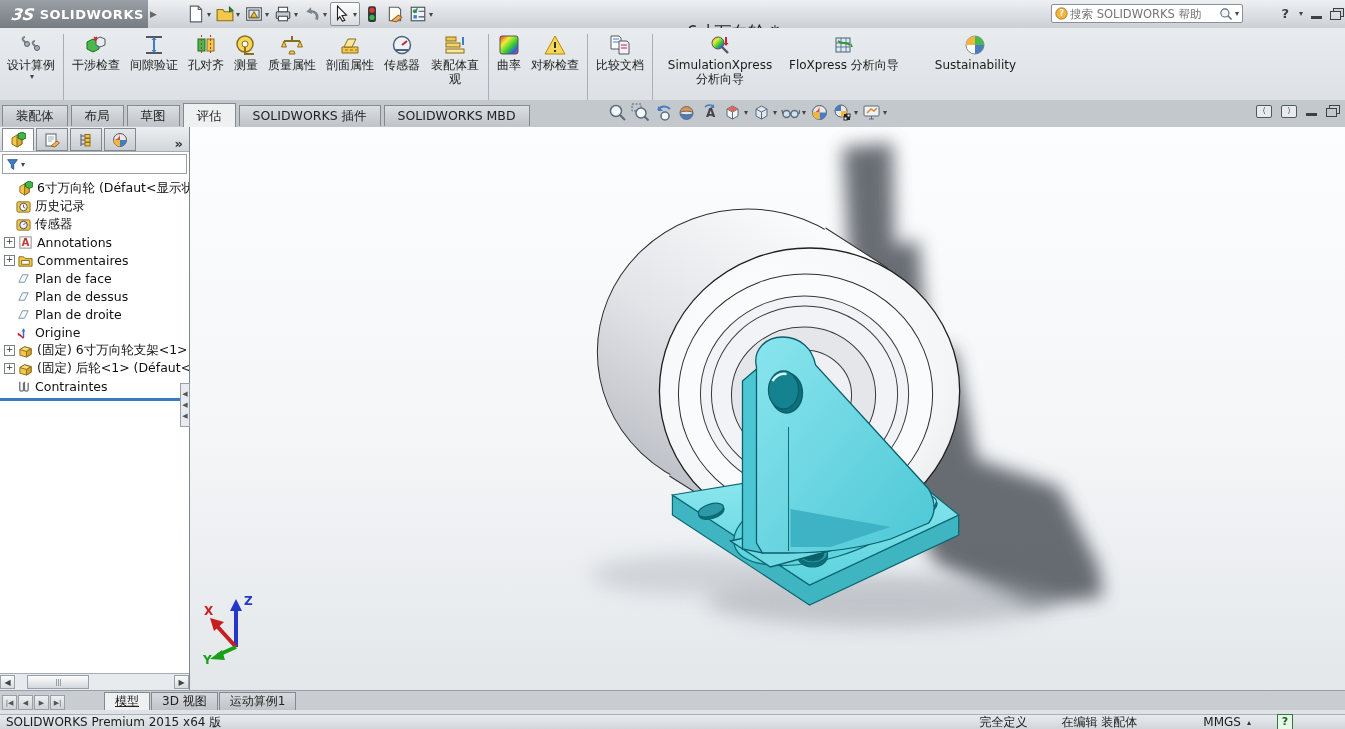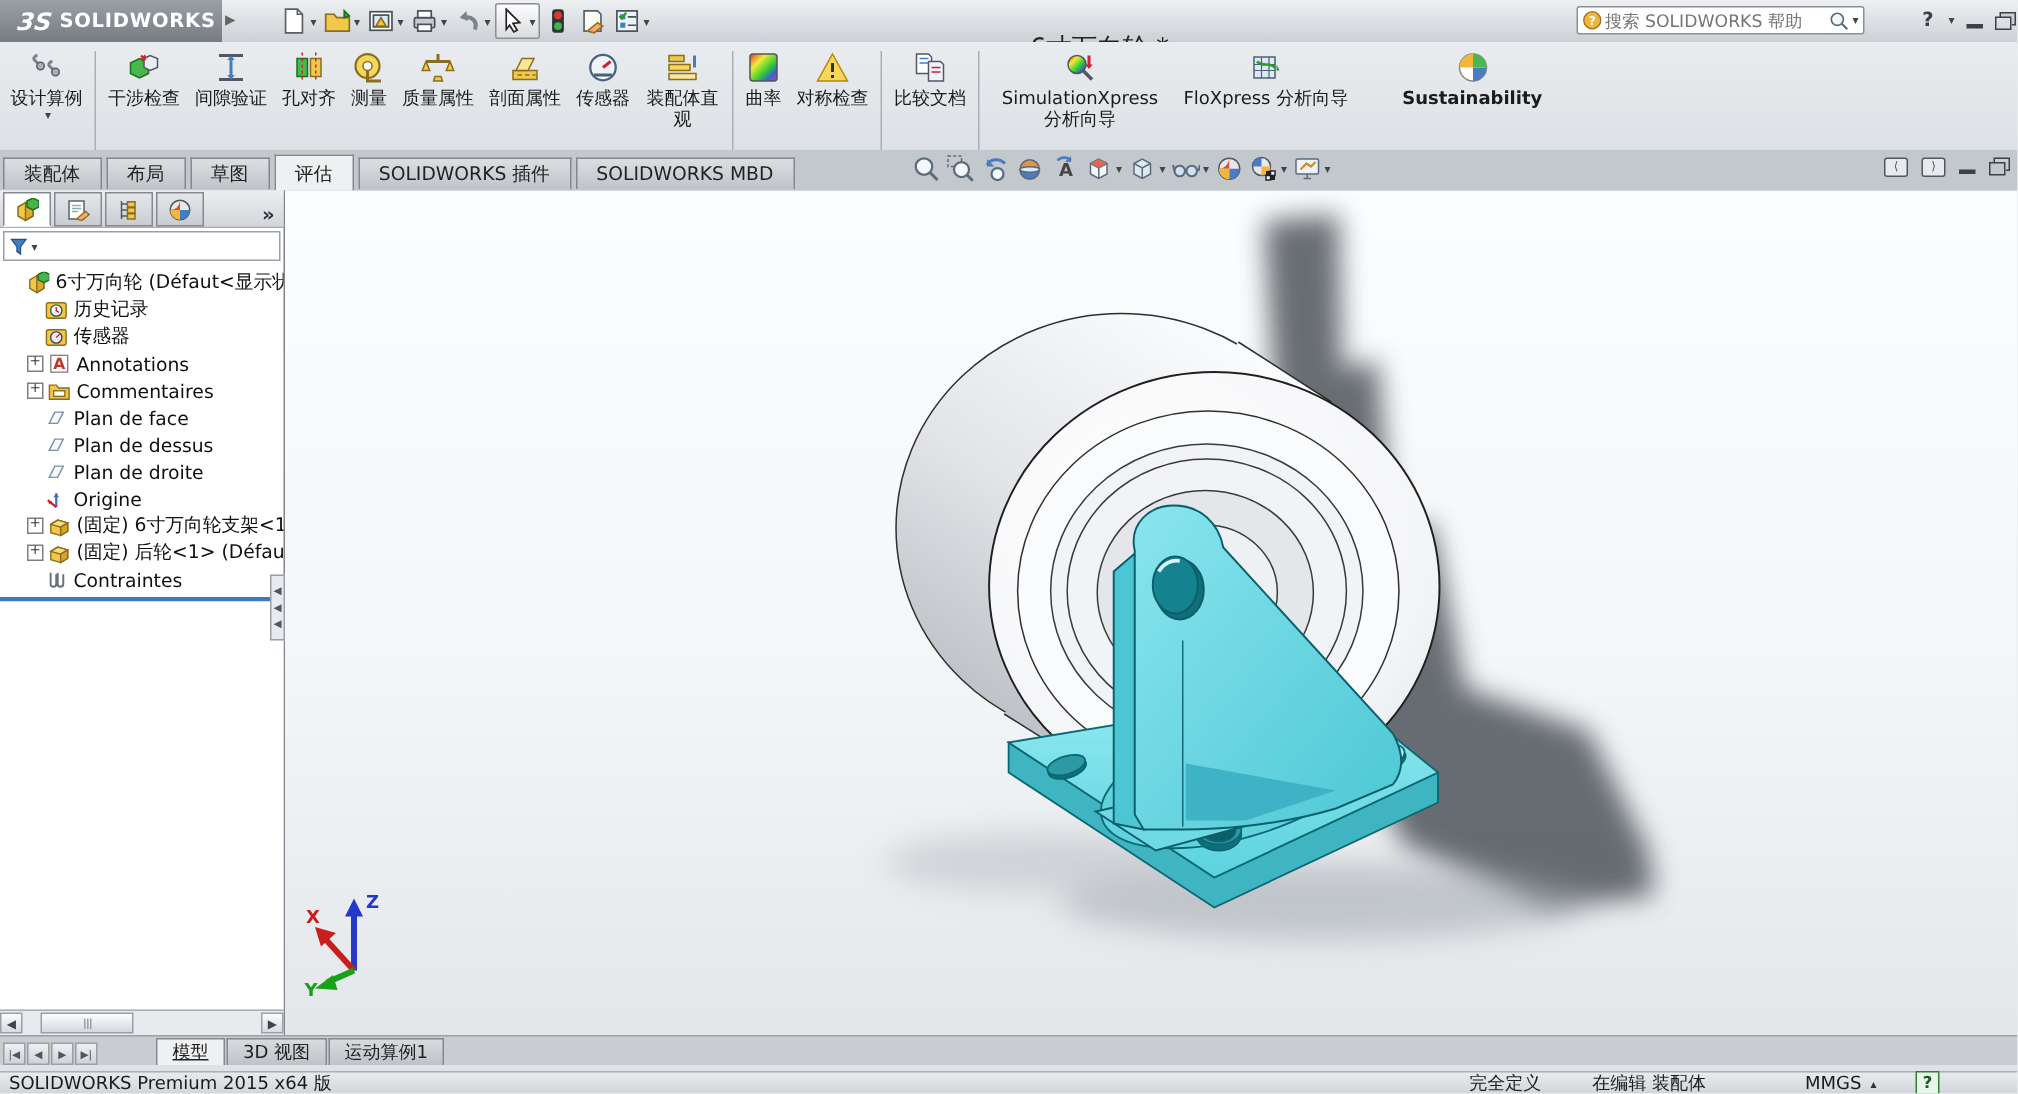--- a/index.html
+++ b/index.html
@@ -57,21 +57,21 @@
   .ptab.active{background:#fff;border-bottom-color:#fff;}
   .ptab svg{width:16px;height:16px;}
   .pexpand{margin-left:auto;color:#2a3036;font-weight:bold;font-size:13px;padding:0 4px;}
   .filterrow{margin:2px;border:1px solid #9aa0a7;height:18px;display:flex;align-items:center;padding:0 3px;background:#fff;}
   .filterrow svg{width:13px;height:13px;}
   .tree{padding-top:3px;font-size:12.5px;color:#101010;}
   .trow{display:flex;align-items:center;height:18px;white-space:nowrap;overflow:hidden;}
   .trow .lbl{margin-left:4px;}
   .expbox{width:9px;height:9px;border:1px solid #7a8086;background:#fff;font-size:9px;line-height:7px;text-align:center;color:#333;margin:0 3px 0 4px;flex:0 0 auto;}
   .noexp{width:9px;margin:0 3px 0 4px;flex:0 0 auto;}
-  .l0{padding-left:2px;} .l1{padding-left:14px;}
+  .l0{padding-left:2px;} .l1{}
   .ticon{width:15px;height:15px;flex:0 0 auto;}
   .splitter{height:3px;background:#3a7bbf;margin-top:3px;}
   .panel-rest{flex:1;background:#fff;}
   .phandle{position:absolute;right:-1px;top:256px;width:8px;height:42px;background:#e7eaee;border:1px solid #9aa0a7;
      display:flex;flex-direction:column;align-items:center;justify-content:center;gap:3px;font-size:7px;color:#555;}
   .hscroll{height:16px;border-top:1px solid #a6acb2;background:#e8ebee;display:flex;align-items:center;}
   .sarrow{width:15px;height:14px;background:linear-gradient(#fbfcfd,#d8dbdf);border:1px solid #9aa0a7;font-size:8px;color:#444;
      display:flex;align-items:center;justify-content:center;box-sizing:border-box;}
   .sthumb{width:62px;height:14px;margin-left:12px;background:linear-gradient(#fdfdfe,#d4d8db);border:1px solid #9aa0a7;box-sizing:border-box;
      display:flex;align-items:center;justify-content:center;gap:1px;}
@@ -538,21 +538,21 @@
             <use href="#s-r-simx"></use>
           </svg></span>
       <span class="rlabel">SimulationXpress 分析向导</span>
     </div>
     <div class="rbtn wide">
       <span class="ricon"><svg width="24" height="24">
             <use href="#s-r-flox"></use>
           </svg></span>
       <span class="rlabel">FloXpress 分析向导</span>
     </div>
-    <div class="rbtn wide" style="margin-left:26px;font-weight:bold;">
+    <div class="rbtn wide" style="margin-left:26px;">
       <span class="ricon"><svg width="24" height="24">
             <use href="#s-r-sust"></use>
           </svg></span>
       <span class="rlabel">Sustainability</span>
     </div>
   </div>
 
   <div class="tabrow">
     <div class="ctabs">
       <div class="ctab">装配体</div>

